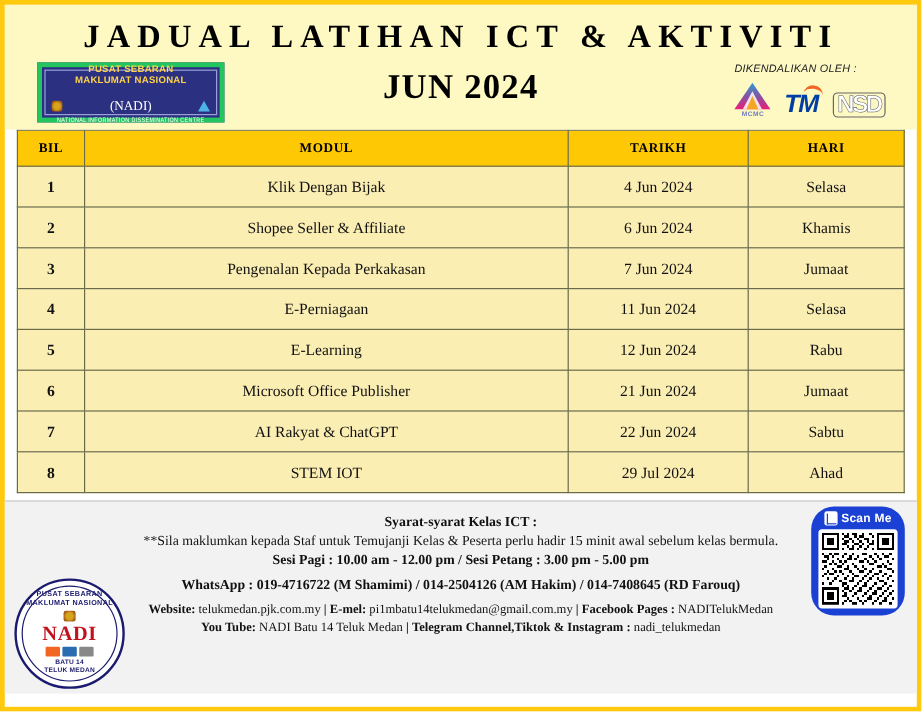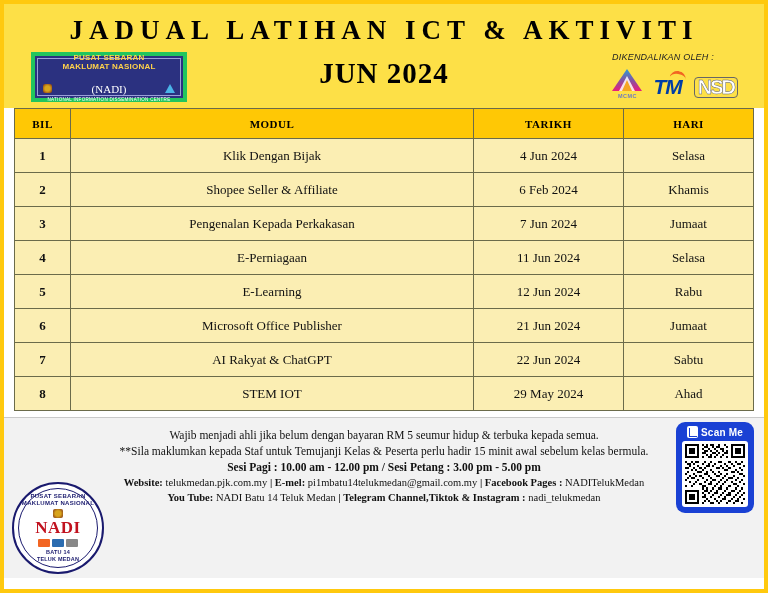--- a/index.html
+++ b/index.html
@@ -18,21 +18,21 @@
     height: 593px;
     background: #ffffff;
     border: 4px solid #FFC90E;
     padding: 0;
   }
 
   
   .header {
     position: relative;
     height: 104px;
-    background: #fde047;
+    background: #fef9c3;
   }
 
   .main-title {
     text-align: center;
     font-family: "Liberation Serif", "DejaVu Serif", serif;
     font-weight: bold;
     font-size: 27px;
     letter-spacing: 6px;
     color: #000000;
     padding-top: 11px;
@@ -323,21 +323,21 @@
     border-radius: 2px;
   }
 
   
   .scanme {
     position: absolute;
     right: 10px;
     top: 4px;
     width: 78px;
     background: #1A41D4;
-    border-radius: 9px;
+    border-radius: 19px;
     padding: 4px 5px 6px;
     text-align: center;
   }
   .scan-head {
     display: flex;
     align-items: center;
     justify-content: center;
     gap: 3px;
     margin-bottom: 3px;
   }
@@ -439,21 +439,21 @@
       <tbody>
         <tr>
           <td class="bil">1</td>
           <td>Klik Dengan Bijak</td>
           <td>4 Jun 2024</td>
           <td>Selasa</td>
         </tr>
         <tr>
           <td class="bil">2</td>
           <td>Shopee Seller &amp; Affiliate</td>
-          <td>6 Feb 2024</td>
+          <td>6 Jun 2024</td>
           <td>Khamis</td>
         </tr>
         <tr>
           <td class="bil">3</td>
           <td>Pengenalan Kepada Perkakasan</td>
           <td>7 Jun 2024</td>
           <td>Jumaat</td>
         </tr>
         <tr>
           <td class="bil">4</td>
@@ -475,33 +475,34 @@
         </tr>
         <tr>
           <td class="bil">7</td>
           <td>AI Rakyat &amp; ChatGPT</td>
           <td>22 Jun 2024</td>
           <td>Sabtu</td>
         </tr>
         <tr>
           <td class="bil">8</td>
           <td>STEM IOT</td>
-          <td>29 May 2024</td>
+          <td>29 Jul 2024</td>
           <td>Ahad</td>
         </tr>
       </tbody>
     </table>
   </div>
 
   <div class="footer">
 
     <div class="footer-text">
-      <div class="f-norm">Wajib menjadi ahli jika belum dengan bayaran RM 5 seumur hidup &amp; terbuka kepada semua.</div>
+      <div class="f-bold">Syarat-syarat Kelas ICT :</div>
       <div class="f-norm">**Sila maklumkan kepada Staf untuk Temujanji Kelas &amp; Peserta perlu hadir 15 minit awal sebelum kelas bermula.</div>
       <div class="f-bold">Sesi Pagi : 10.00 am - 12.00 pm / Sesi Petang : 3.00 pm - 5.00 pm</div>
+      <div class="f-contact">WhatsApp : 019-4716722 (M Shamimi) / 014-2504126 (AM Hakim) / 014-7408645 (RD Farouq)</div>
 
       <div class="f-small">
         <span class="lbl">Website:</span>
         <span class="val">telukmedan.pjk.com.my</span>
         <span class="lbl">|</span>
         <span class="lbl">E-mel:</span>
         <span class="val">pi1mbatu14telukmedan@gmail.com.my</span>
         <span class="lbl">|</span>
         <span class="lbl">Facebook Pages :</span>
         <span class="val">NADITelukMedan</span>

